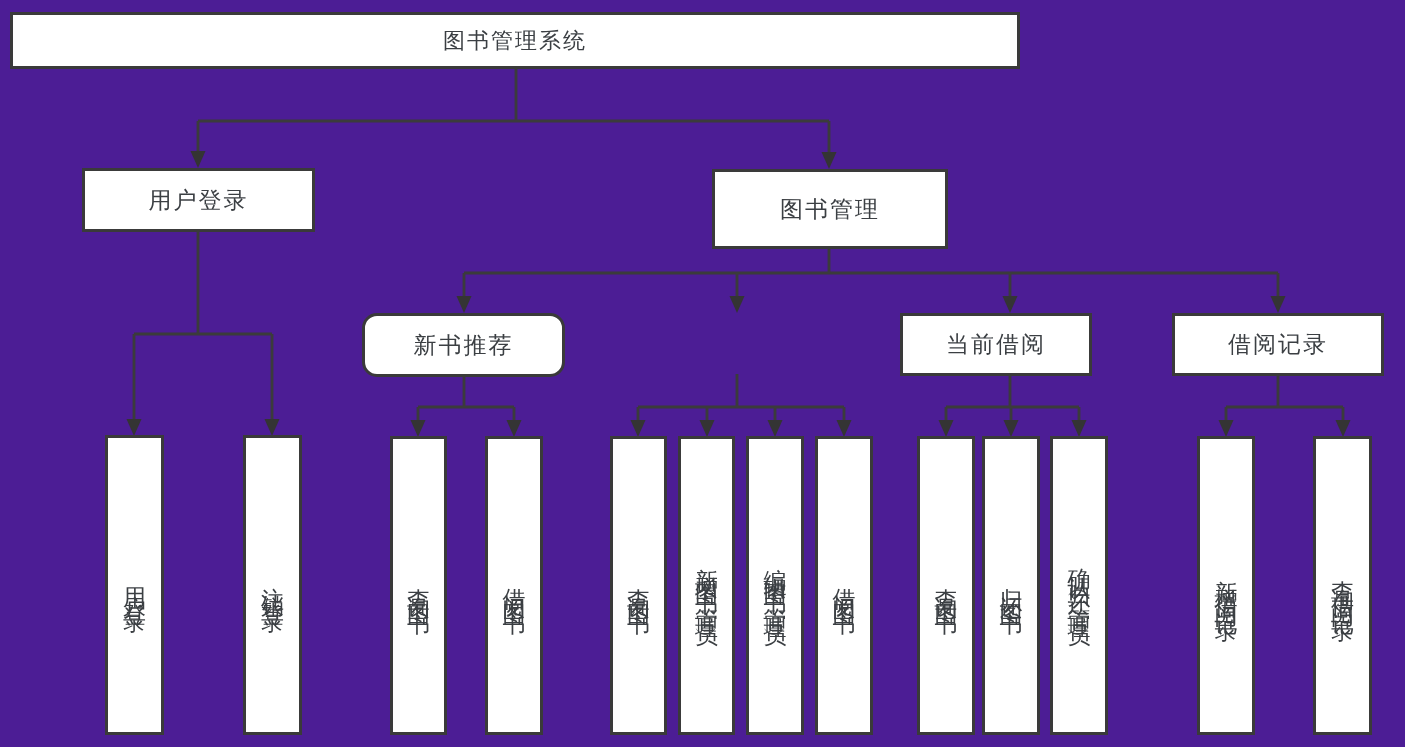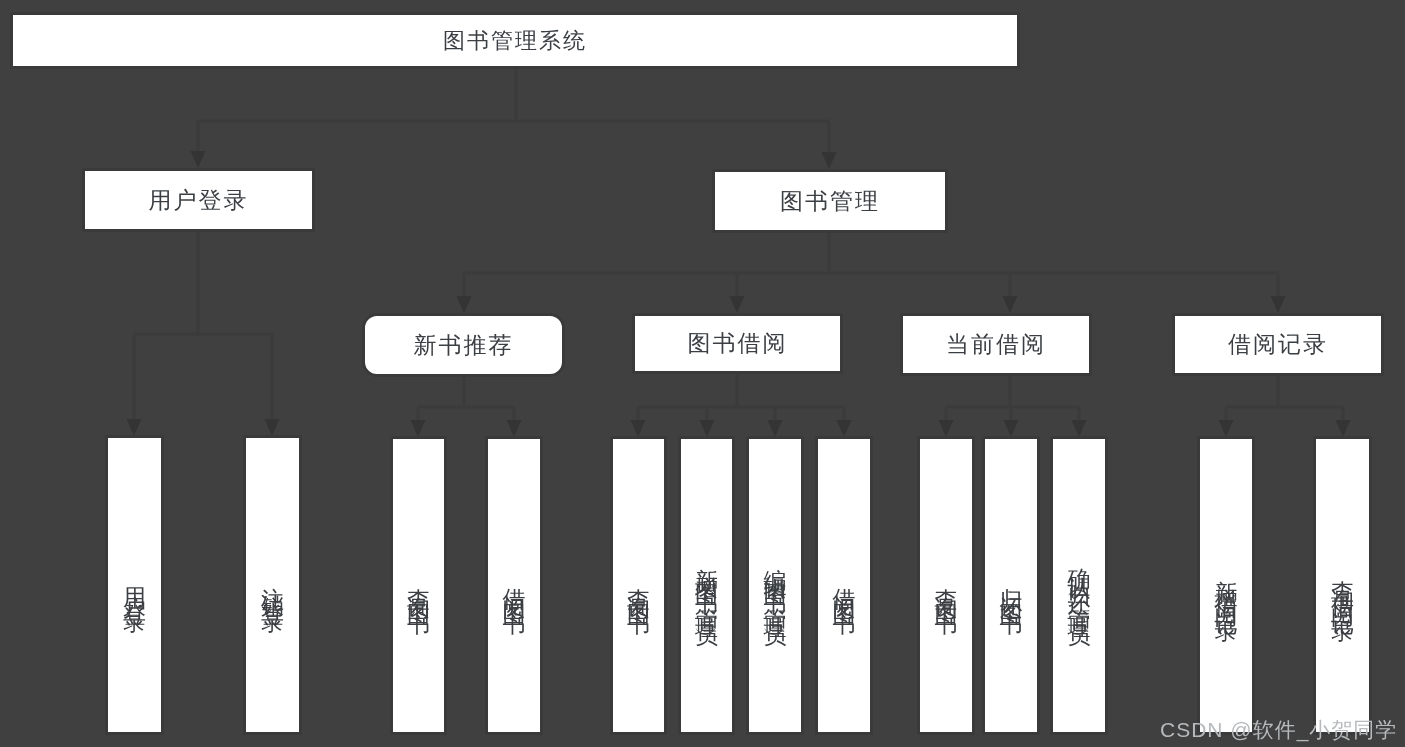--- a/index.html
+++ b/index.html
@@ -1,17 +1,17 @@
 <!DOCTYPE html>
 <html><head>
 <meta charset="utf-8">
 <style>
   html,body { margin:0; padding:0; background:#ffffff; }
   .stage {
-    position:relative; width:1405px; height:747px; background:#404040;
+    position:relative; width:1405px; height:747px; background:#4c1d95;
     font-family:"Liberation Sans", sans-serif; overflow:hidden;
   }
   .wires { position:absolute; left:0; top:0; width:1405px; height:747px; z-index:0; }
   .node {
     position:absolute; box-sizing:border-box; background:#ffffff;
     border:3px solid #3a3a3a; color:#3b3f43;
     display:flex; align-items:center; justify-content:center;
     font-size:23px; letter-spacing:2px; z-index:1; white-space:nowrap;
   }
   .node.root { font-size:22px; }
@@ -62,29 +62,26 @@
     </g>
   </svg>
 
   <div class="node root" style="left:10px; top:12px; width:1010px; height:57px;">
     <span>图书管理系统</span>
   </div>
 
   <div class="node" style="left:82px; top:168px; width:233px; height:64px;">
     <span>用户登录</span>
   </div>
-  <div class="node" style="left:712px; top:169px; width:236px; height:64px;">
+  <div class="node" style="left:712px; top:169px; width:236px; height:80px;">
     <span>图书管理</span>
   </div>
 
   <div class="node" style="left:362px; top:313px; width:203px; height:64px;border-radius:15px;">
     <span>新书推荐</span>
-  </div>
-  <div class="node" style="left:632px; top:313px; width:211px; height:61px;">
-    <span>图书借阅</span>
   </div>
   <div class="node" style="left:900px; top:313px; width:192px; height:63px;">
     <span>当前借阅</span>
   </div>
   <div class="node" style="left:1172px; top:313px; width:212px; height:63px;">
     <span>借阅记录</span>
   </div>
 
   <div class="node vnode" style="left:105px; top:435px; width:59px; height:300px;">
     <span>用户登录</span>
@@ -123,15 +120,14 @@
     <span>确认归还（管理员）</span>
   </div>
 
   <div class="node vnode" style="left:1197px; top:436px; width:58px; height:299px;">
     <span>新增借阅记录</span>
   </div>
   <div class="node vnode" style="left:1313px; top:436px; width:59px; height:299px;">
     <span>查询借阅记录</span>
   </div>
 
-  <div class="watermark">CSDN @软件_小贺同学</div>
 
 </div>
 
 </body></html>

